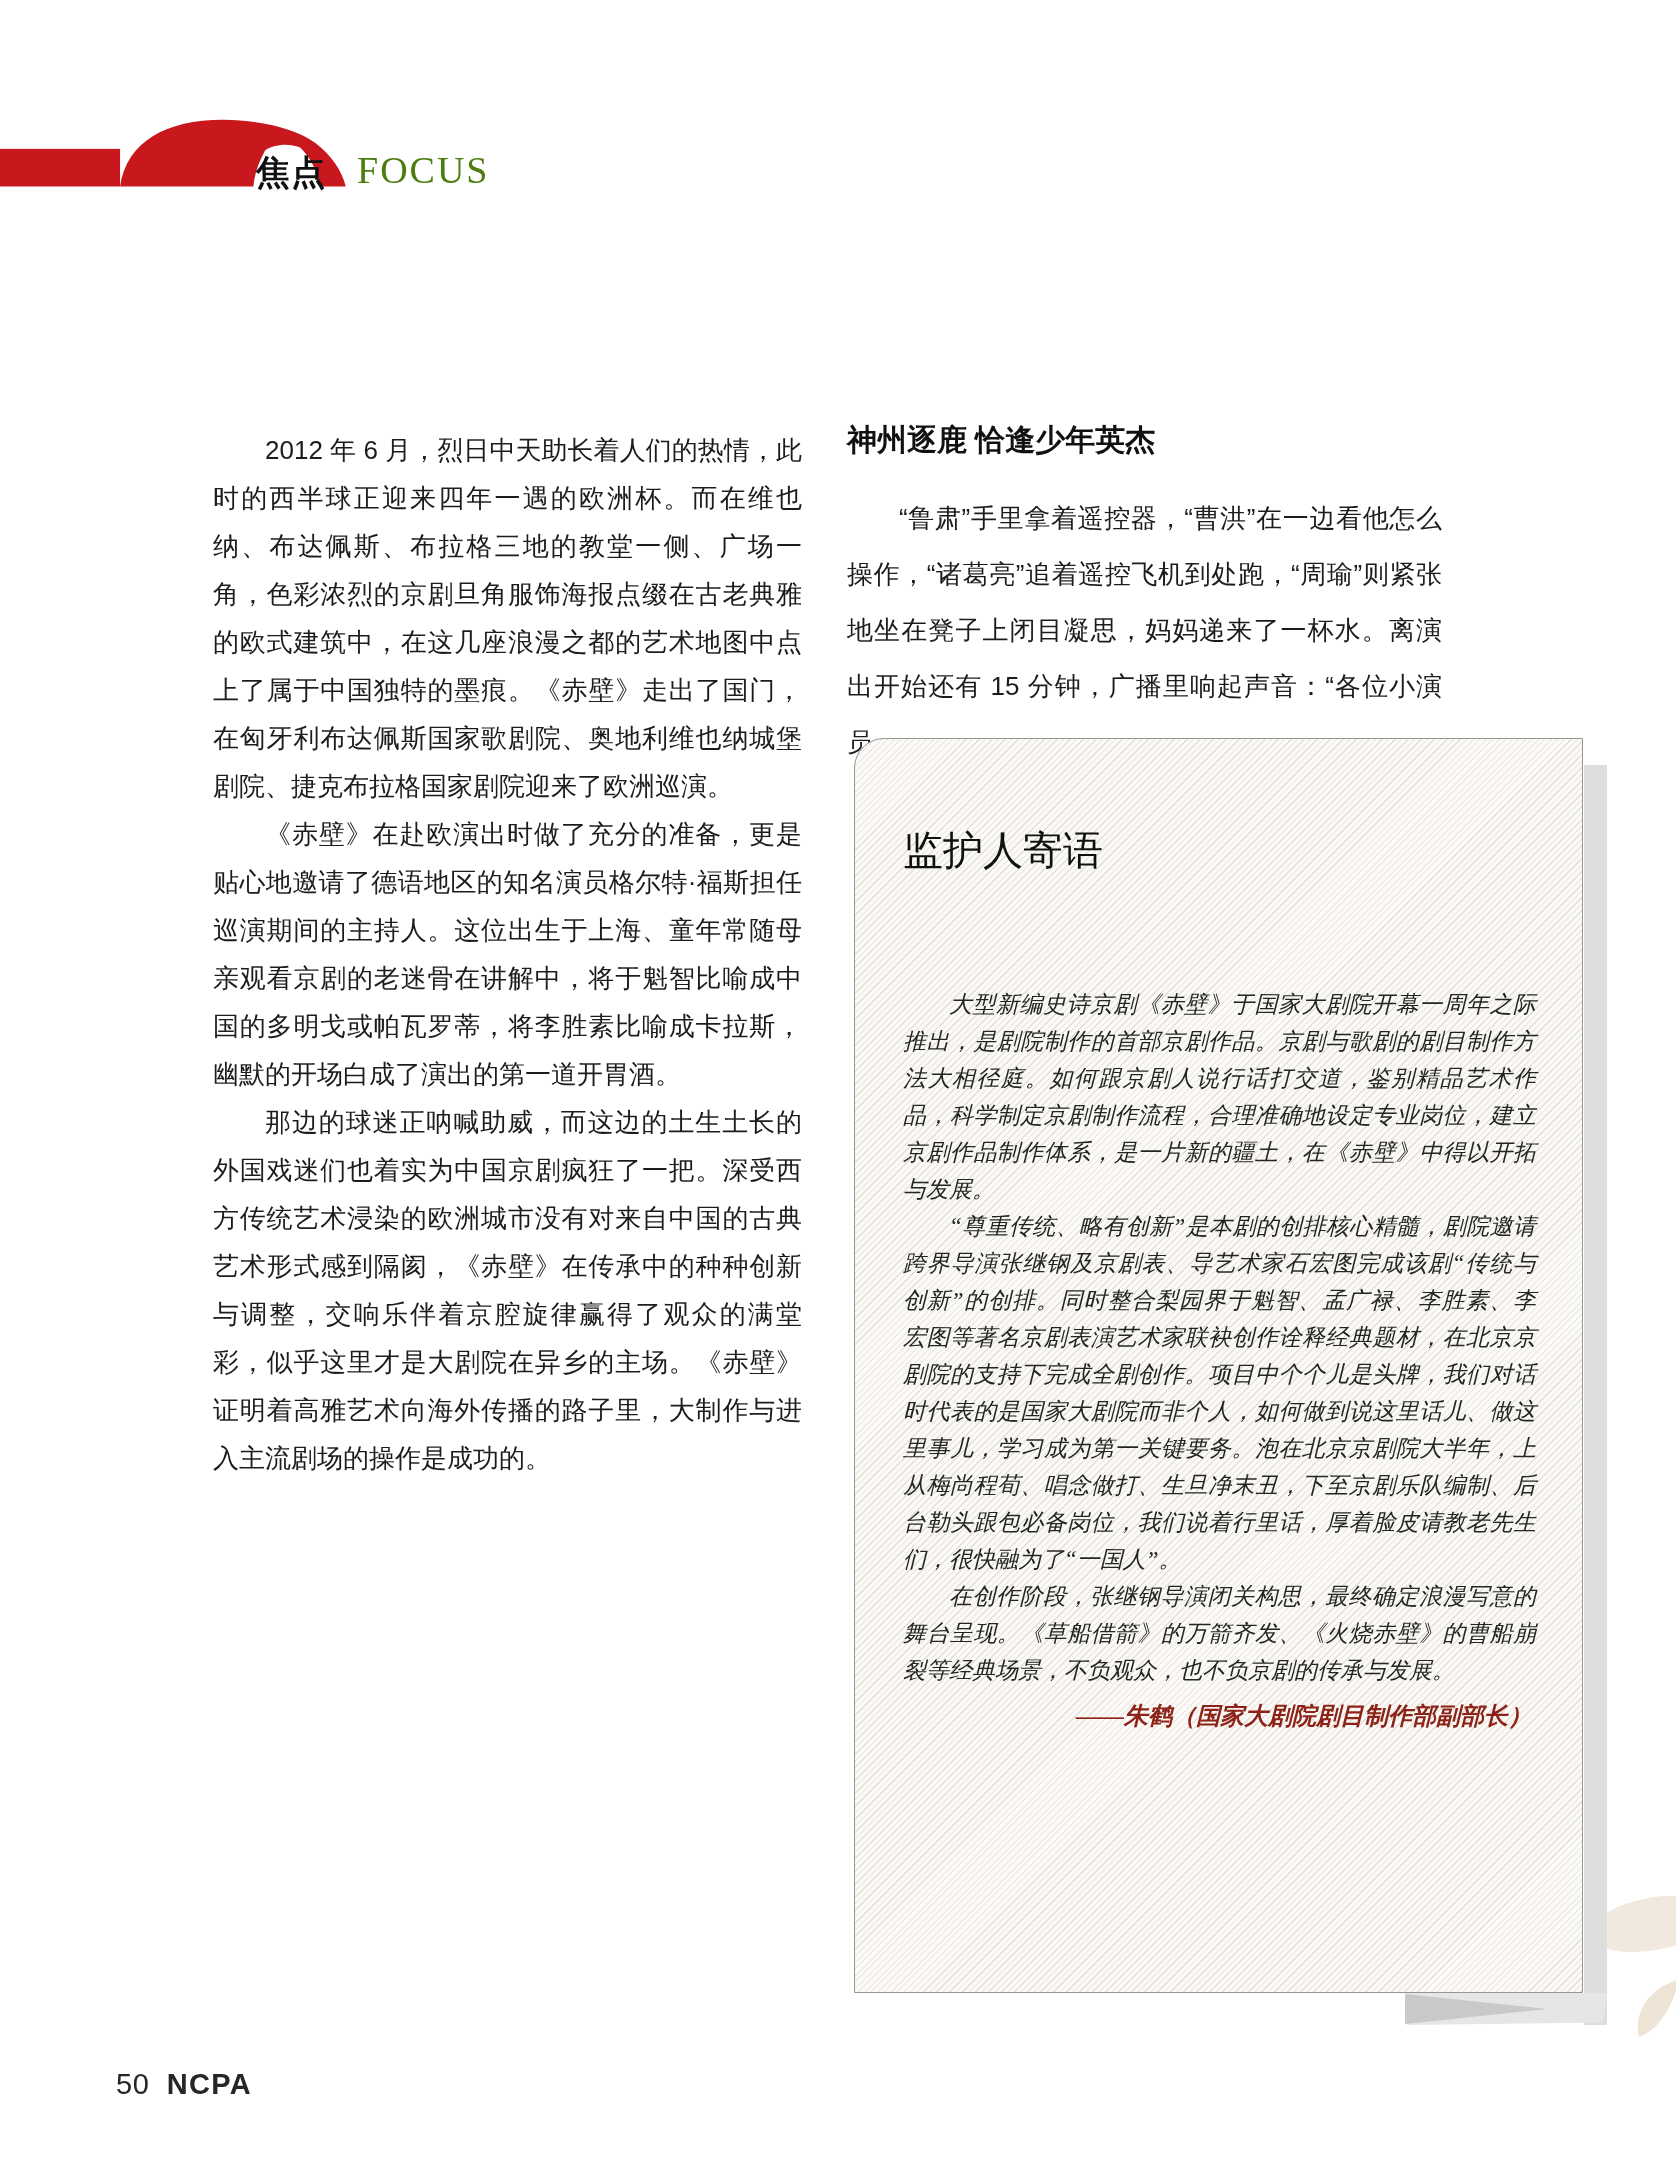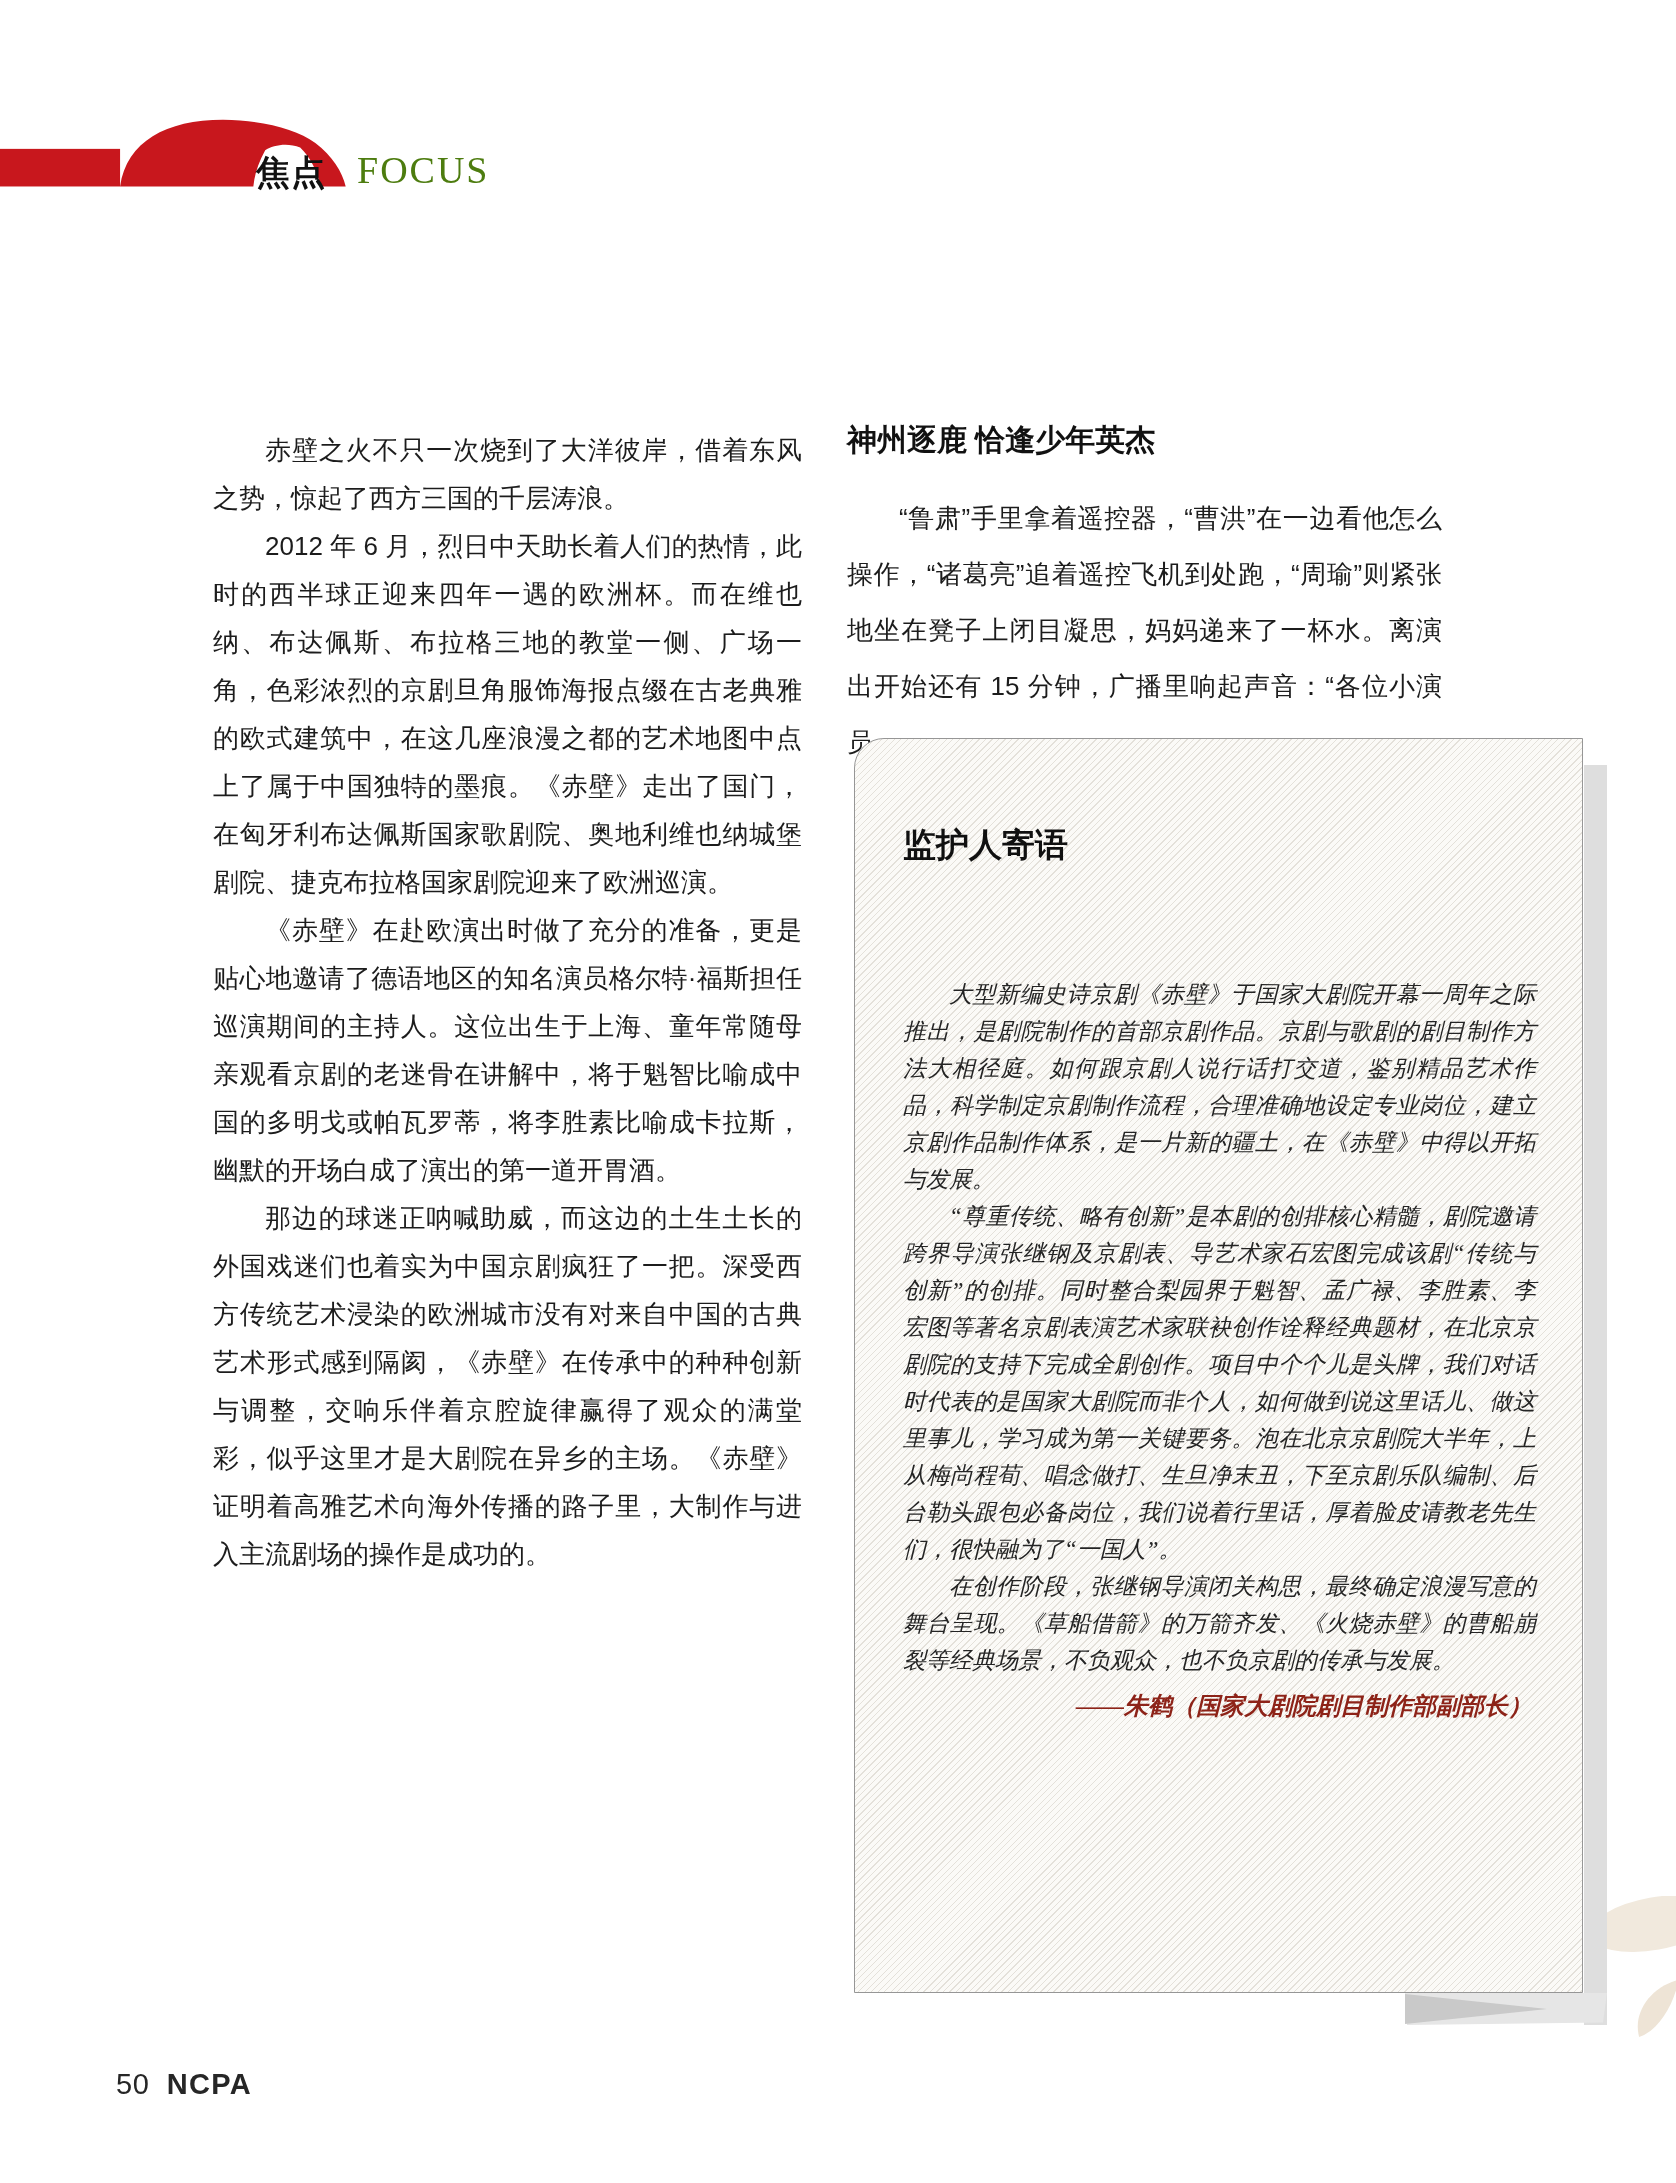--- a/index.html
+++ b/index.html
@@ -48,21 +48,21 @@
     border:1.3px solid #969696;
     border-radius:30px 0 0 0;
     background:
       repeating-linear-gradient(135deg, rgba(190,183,170,.38) 0 1px, rgba(0,0,0,0) 1px 4.6px),
       #fbfaf7;
     padding:84px 46px 0 48px;
     z-index:2;
   }
   .box-title{
     margin:0 0 108px 0;
-    font-size:33px;font-weight:700;color:#101010;
+    font-size:40px;font-weight:400;color:#101010;
     font-family:"Liberation Sans","DejaVu Sans",sans-serif;
   }
   .box-body{text-align:justify;font-style:italic;}
   .box-body p{
     margin:0;text-indent:2em;
     font-size:23px;line-height:37px;color:#242424;
     font-family:"Liberation Serif","DejaVu Serif",serif;
   }
   .box-signature{
     margin:9.2px 4px 0 0 !important;
@@ -111,21 +111,20 @@
              C504,68 519,92 524,114
              L486,114
              C481,92 471,70 455,55
              C436,47 414,51 402,59
              C392,77 386,95 384,114 Z" style="fill:var(--brand-red,#c8171d)"></path>
   </svg>
   <span class="logo-cn">焦点</span>
   <span class="logo-en">FOCUS</span>
 
   <div class="col col-left">
-    <p>赤壁之火不只一次烧到了大洋彼岸，借着东风之势，惊起了西方三国的千层涛浪。</p>
     <p>2012 年 6 月，烈日中天助长着人们的热情，此时的西半球正迎来四年一遇的欧洲杯。而在维也纳、布达佩斯、布拉格三地的教堂一侧、广场一角，色彩浓烈的京剧旦角服饰海报点缀在古老典雅的欧式建筑中，在这几座浪漫之都的艺术地图中点上了属于中国独特的墨痕。《赤壁》走出了国门，在匈牙利布达佩斯国家歌剧院、奥地利维也纳城堡剧院、捷克布拉格国家剧院迎来了欧洲巡演。</p>
     <p>《赤壁》在赴欧演出时做了充分的准备，更是贴心地邀请了德语地区的知名演员格尔特·福斯担任巡演期间的主持人。这位出生于上海、童年常随母亲观看京剧的老迷骨在讲解中，将于魁智比喻成中国的多明戈或帕瓦罗蒂，将李胜素比喻成卡拉斯，幽默的开场白成了演出的第一道开胃酒。</p>
     <p>那边的球迷正呐喊助威，而这边的土生土长的外国戏迷们也着实为中国京剧疯狂了一把。深受西方传统艺术浸染的欧洲城市没有对来自中国的古典艺术形式感到隔阂，《赤壁》在传承中的种种创新与调整，交响乐伴着京腔旋律赢得了观众的满堂彩，似乎这里才是大剧院在异乡的主场。《赤壁》证明着高雅艺术向海外传播的路子里，大制作与进入主流剧场的操作是成功的。</p>
   </div>
 
   <h2 class="right-heading">神州逐鹿 恰逢少年英杰</h2>
   <div class="col col-right">
     <p>“鲁肃”手里拿着遥控器，“曹洪”在一边看他怎么操作，“诸葛亮”追着遥控飞机到处跑，“周瑜”则紧张地坐在凳子上闭目凝思，妈妈递来了一杯水。离演出开始还有 15 分钟，广播里响起声音：“各位小演员</p>
   </div>
 

